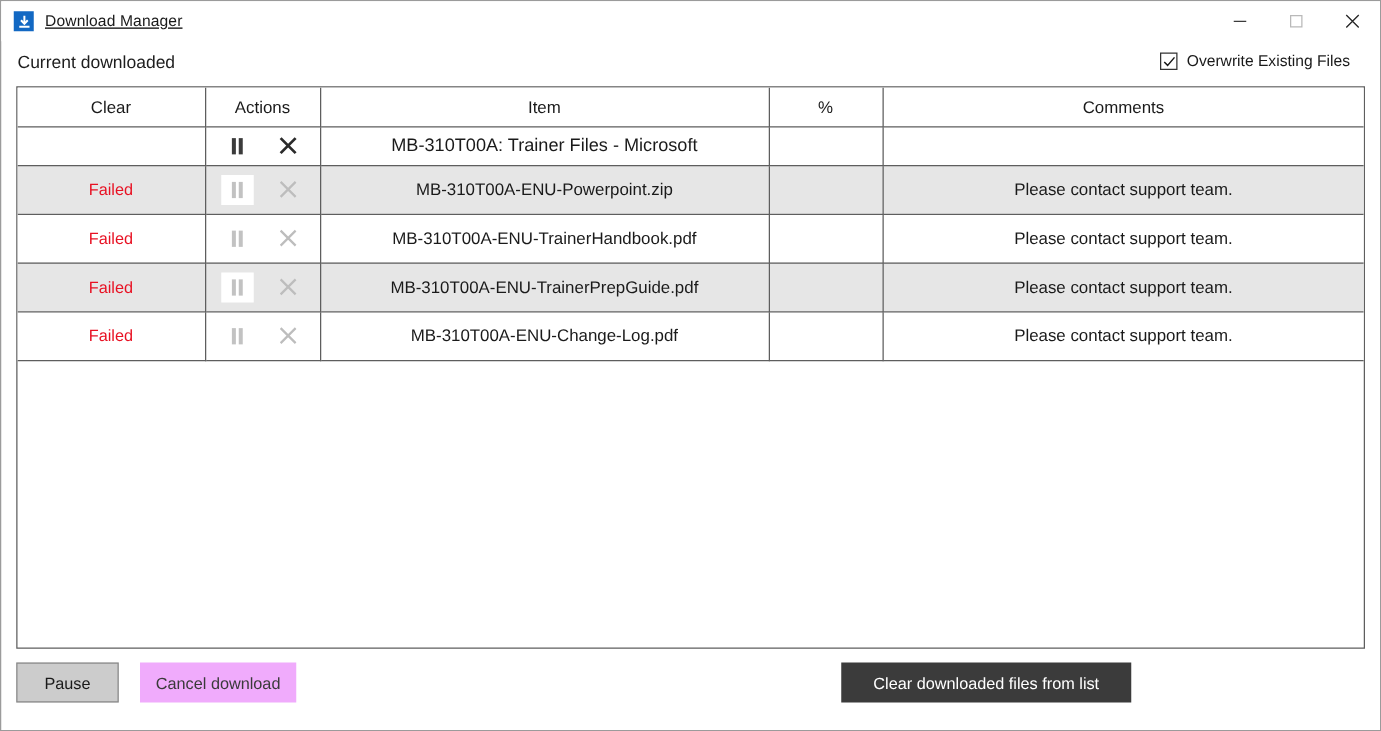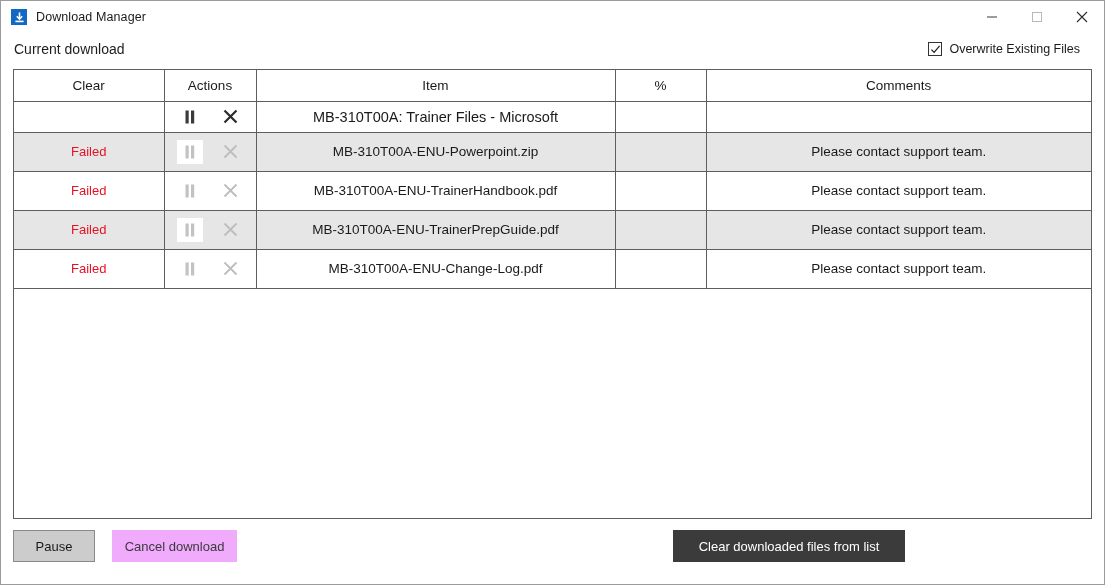--- a/index.html
+++ b/index.html
@@ -23,20 +23,21 @@
     box-sizing: border-box;
   }
 
   
   .titlebar {
     position: relative;
     height: 32px;
     background: #ffffff;
     display: flex;
     align-items: center;
+    text-decoration: underline;
   }
   .title-icon {
     width: 16px;
     height: 16px;
     margin-left: 10px;
     margin-right: 9px;
     background: #1268c3;
     display: flex;
     align-items: center;
     justify-content: center;
@@ -245,21 +246,21 @@
       </div>
       <div class="winbtn">
         <svg width="12" height="12" viewBox="0 0 12 12">
           <path d="M1 1 L11 11 M11 1 L1 11" stroke="#2b2b2b" stroke-width="1.1" fill="none"></path>
         </svg>
       </div>
     </div>
   </div>
 
   <div class="subheader">
-    <span class="current-transfers">Current download</span>
+    <span class="current-transfers">Current downloaded</span>
     <div class="overwrite">
       <span class="checkbox">
         <svg width="11" height="11" viewBox="0 0 11 11">
           <path d="M1.4 5.6 L4.1 8.3 L9.6 1.9" stroke="#1a1a1a" stroke-width="1.2" fill="none"></path>
         </svg>
       </span>
       <span>Overwrite Existing Files</span>
     </div>
   </div>
 

